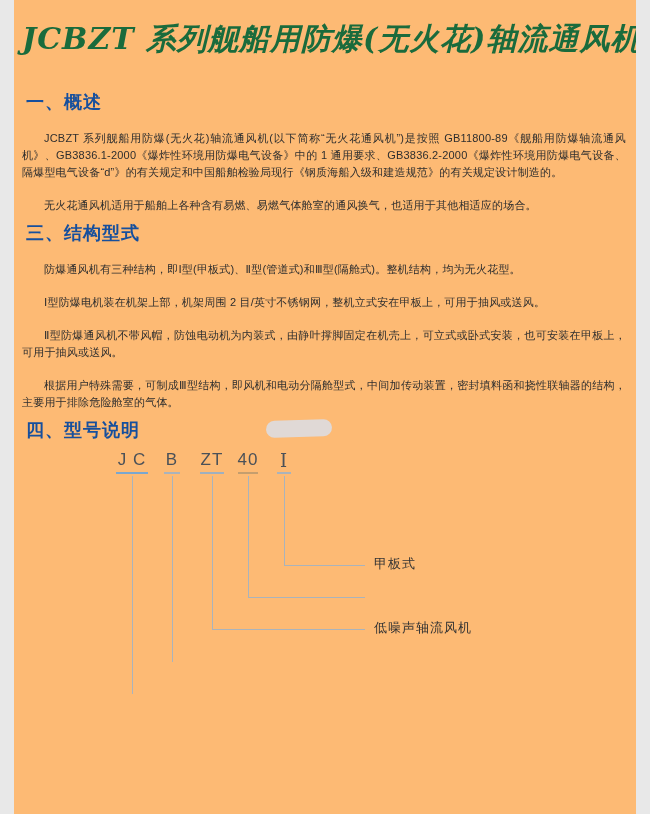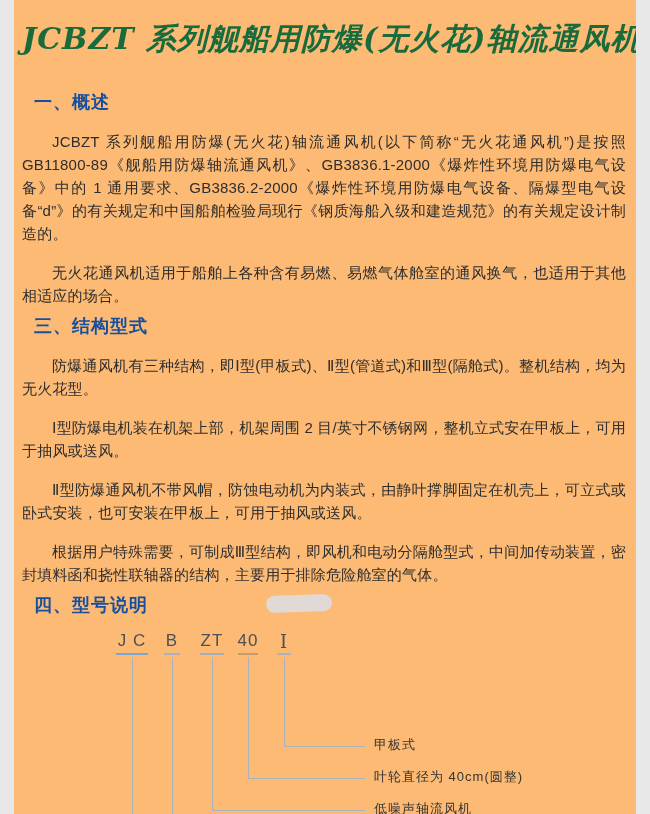--- a/index.html
+++ b/index.html
@@ -19,33 +19,33 @@
     font-family:"DejaVu Serif","Liberation Serif",serif;
     font-style:italic;
     font-weight:bold;
     font-size:30px;
     line-height:42px;
     color:#1a6b3c;
     letter-spacing:1px;
     white-space:nowrap;
   }
   .sec-h{
-    margin:12px;
+    margin:4px;
     color:#164f9d;
     font-size:18px;
     font-weight:bold;
     line-height:24px;
     letter-spacing:1px;
   }
   .sec-overview .sec-h{margin-top:30px;}
   .sec-features .sec-h,.sec-structure .sec-h,.sec-model .sec-h{margin-top:7px;}
   .body-p{
     margin:16px 0 0 0;
-    font-size:15px;
-    line-height:23px;
+    font-size:11px;
+    line-height:17px;
     color:#2e2e2e;
     text-align:justify;
     text-indent:2em;
     letter-spacing:0.2px;
   }
   .sec-model{position:relative;}
   .smudge{
     position:absolute;
     left:244px;top:2px;
     width:66px;height:17px;
@@ -125,19 +125,18 @@
       <div class="vline" style="left:150px;top:28px;height:186px"></div>
       <div class="vline" style="left:190px;top:28px;height:153px"></div>
       <div class="vline" style="left:226px;top:28px;height:121px"></div>
       <div class="vline" style="left:262px;top:28px;height:89px"></div>
 
       <div class="hline" style="left:262px;top:117px;width:81px"></div>
       <div class="hline" style="left:226px;top:149px;width:117px"></div>
       <div class="hline" style="left:190px;top:181px;width:153px"></div>
 
       <div class="code-label" style="top:107px">甲板式</div>
-      <div class="code-label" style="top:139px">叶轮直径为 40cm(圆整)</div>
       <div class="code-label" style="top:171px">低噪声轴流风机</div>
 
     </div>
   </section>
 
 </div>
 
 </body></html>

